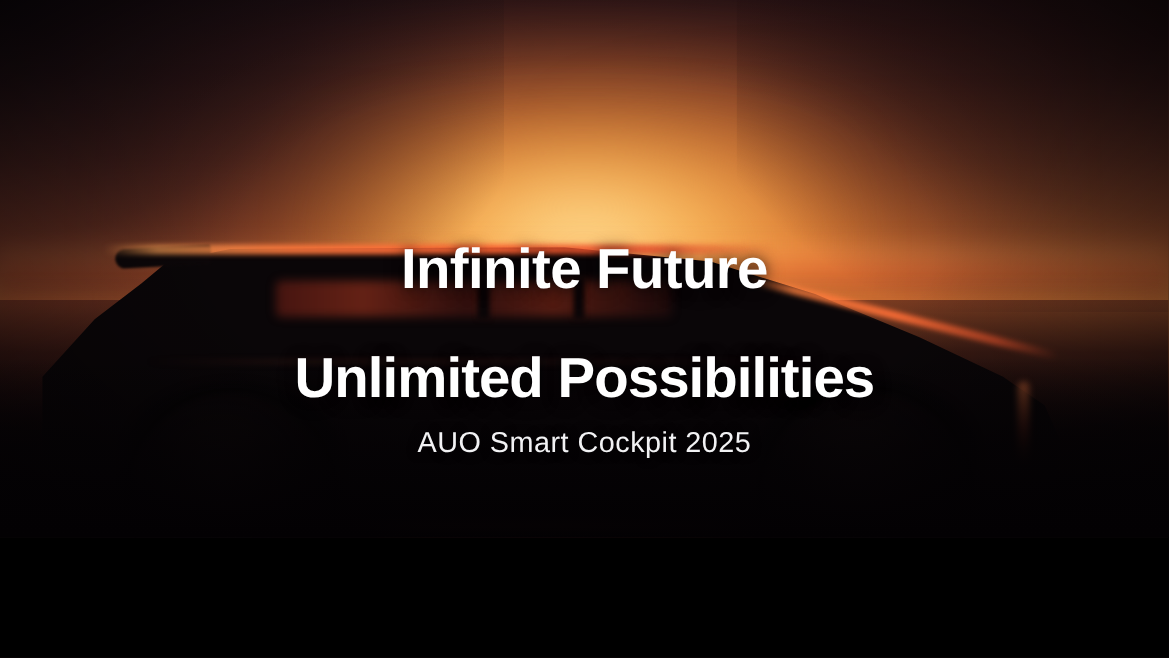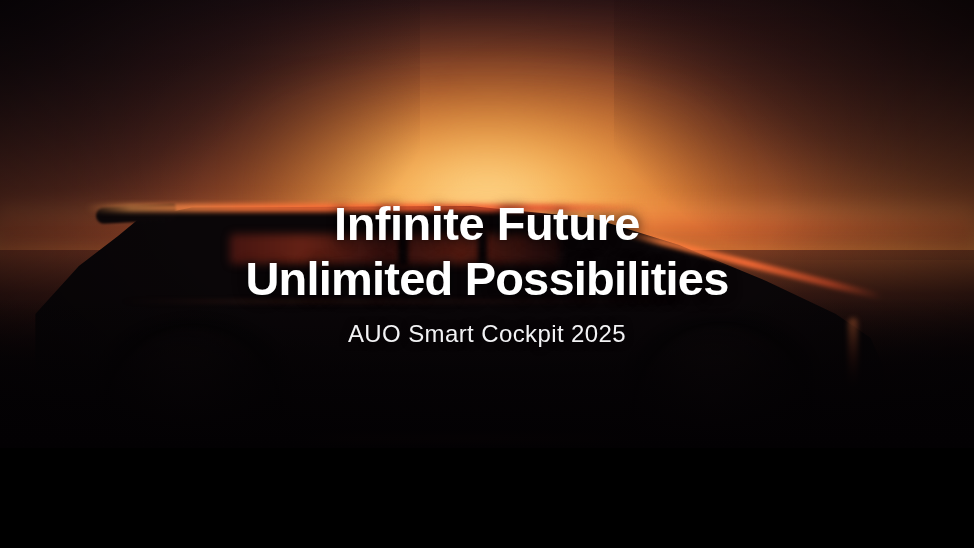--- a/index.html
+++ b/index.html
@@ -364,21 +364,21 @@
     font-size: 47px;
     line-height: 55px;
     font-weight: bold;
     letter-spacing: -0.5px;
     text-align: center;
     text-shadow:
       0 0 10px rgba(0,0,0,0.55),
       0 2px 16px rgba(0,0,0,0.45);
     white-space: nowrap;
   }
-  .headline-line-2 { letter-spacing: -0.8px; }
+  .headline-line-2 { letter-spacing: -0.8px; margin-top: 36px; }
   .subtitle {
     margin: 14px 0 0 0;
     color: #f2f2f4;
     font-size: 24px;
     line-height: 28px;
     font-weight: normal;
     letter-spacing: 0.4px;
     text-align: center;
     text-shadow: 0 0 9px rgba(0,0,0,0.60);
     white-space: nowrap;

